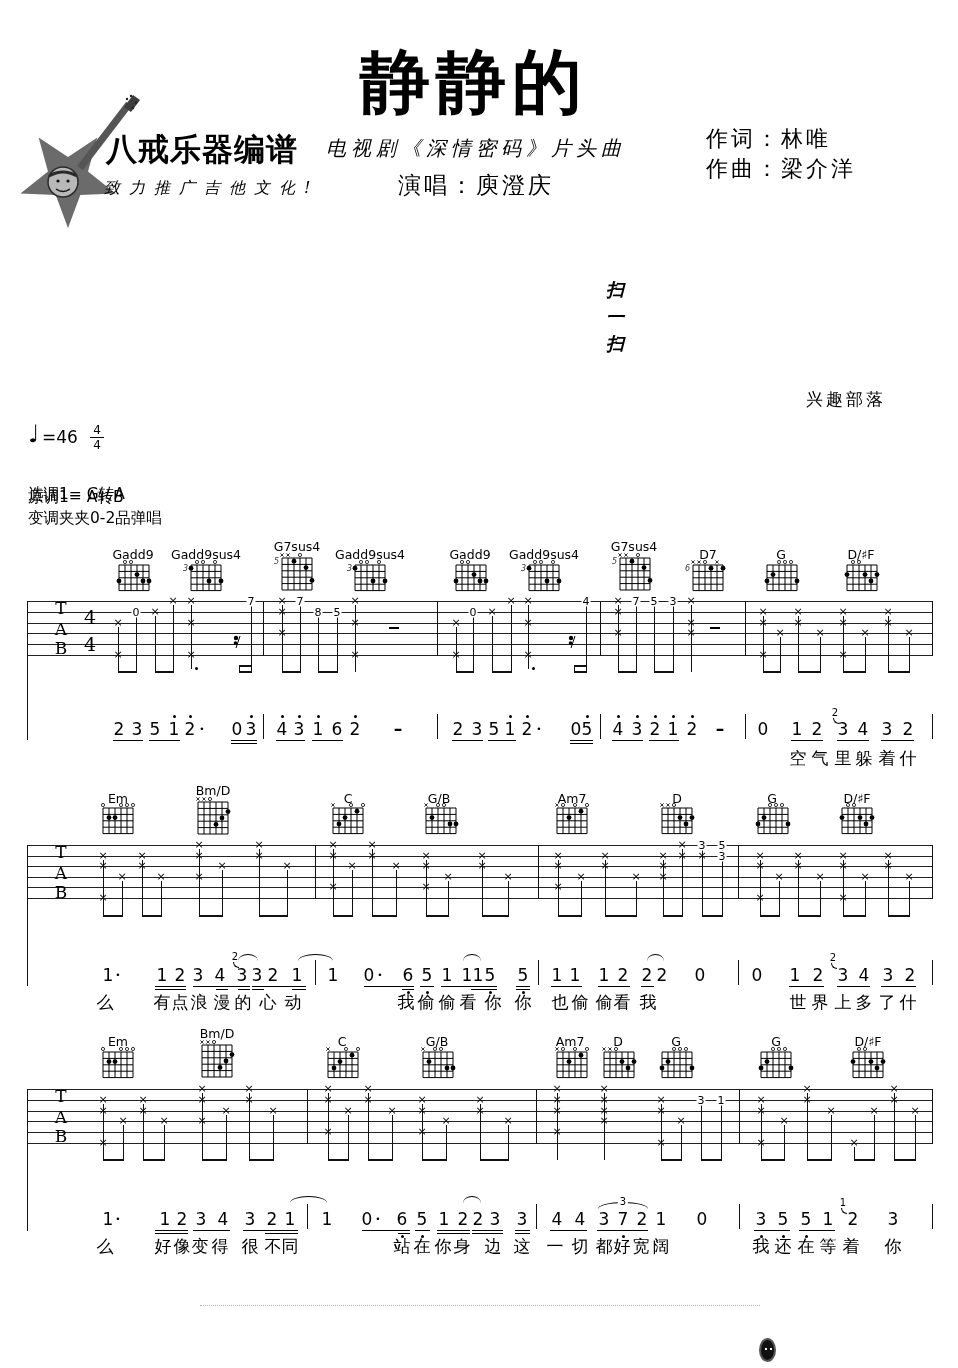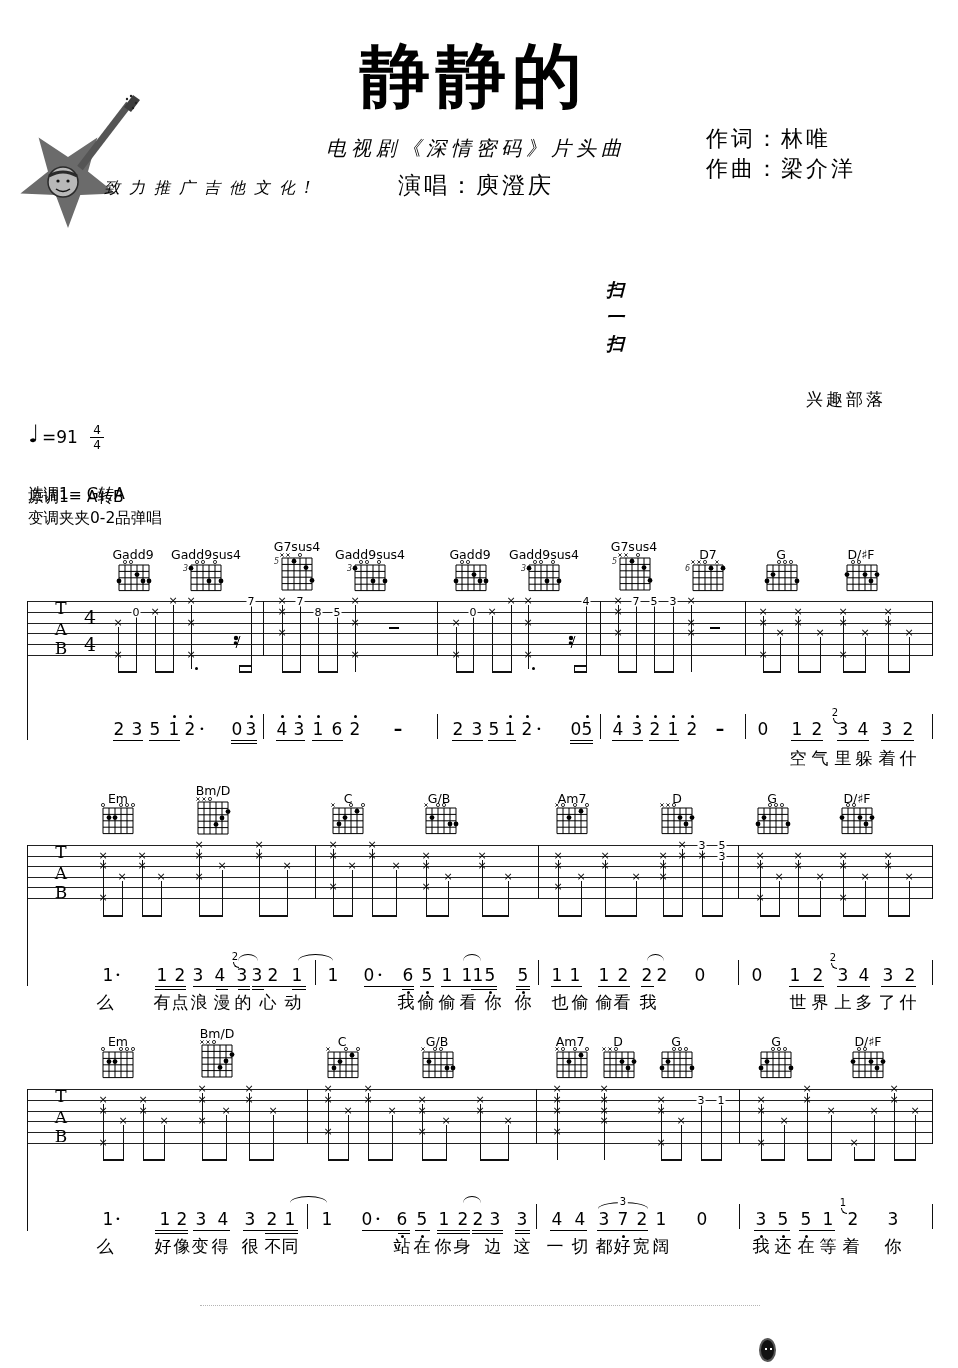--- a/index.html
+++ b/index.html
@@ -3,21 +3,21 @@
 <meta charset="utf-8">
 <style>
   * { box-sizing: border-box; }
   html, body { margin: 0; padding: 0; background: #fff; }
   #sheet { position: relative; width: 958px; height: 1368px; overflow: hidden; background: #fff; color: #000;
            font-family: "DejaVu Sans", sans-serif; }
   #sheet > * { position: absolute; }
   .system { left: 0; top: 0; width: 958px; height: 1368px; }
   .system > * { position: absolute; }
 
-  .title { left: 360px; top: 44px; font-family: Liberation Mono, monospace; font-size: 70px; line-height: 76px;
+  .title { left: 360px; top: 44px; font-family: Liberation Sans, sans-serif; font-size: 70px; line-height: 76px;
            font-weight: bold; letter-spacing: 6px; white-space: nowrap; }
   .brand { left: 106px; top: 131px; font-size: 31px; line-height: 36px; font-weight: bold; letter-spacing: 1px; white-space: nowrap; }
   .slogan { left: 104px; top: 177px; font-family: "DejaVu Serif", serif; font-size: 16px; line-height: 21px; font-style: italic; letter-spacing: 9px; white-space: nowrap; }
   .subtitle { left: 326px; top: 136px; font-family: "DejaVu Serif", serif; font-size: 20px; line-height: 24px; font-style: italic; letter-spacing: 5px; white-space: nowrap; }
   .singer { left: 398px; top: 172px; font-size: 23px; line-height: 27px; letter-spacing: 3px; white-space: nowrap; }
   .credit { left: 706px; font-family: "DejaVu Serif", serif; font-size: 22px; line-height: 26px; letter-spacing: 3px; white-space: nowrap; }
   .credit-lyric { top: 126px; }
   .credit-music { top: 156px; }
 
   .promo-box { left: 66px; top: 234px; width: 476px; height: 170px; border: 1px solid #9a9a9a; border-radius: 8px; }
@@ -75,20 +75,21 @@
     <circle cx="136" cy="103" r="1.2" fill="#222"></circle>
       <circle cx="133" cy="108" r="1.2" fill="#222"></circle>
     <circle cx="63" cy="182" r="15" fill="#b8b8b8" stroke="#2a2a2a" stroke-width="1.5"></circle>
     <path d="M49 176 Q63 168 77 176" stroke="#2a2a2a" stroke-width="3" fill="none"></path>
     <circle cx="58" cy="181" r="1.6" fill="#111"></circle>
       <circle cx="68" cy="181" r="1.6" fill="#111"></circle>
     <path d="M56 189 Q63 194 70 189" stroke="#111" stroke-width="1.5" fill="none"></path>
   </svg>
 
   <div class="title">静静的</div>
+  <div class="brand">八戒乐器编谱</div>
   <div class="slogan">致力推广吉他文化!</div>
   <div class="subtitle">电视剧《深情密码》片头曲</div>
   <div class="singer">
     <span>演唱：</span><span>庾澄庆</span>
   </div>
   <div class="credit credit-lyric">
     <span>作词：</span><span>林唯</span>
   </div>
   <div class="credit credit-music">
     <span>作曲：</span><span>梁介洋</span>
@@ -97,21 +98,21 @@
 
   <div class="scan">
     <span>扫</span>
     <span>一</span>
     <span>扫</span>
   </div>
   <div class="tribe">兴趣部落</div>
 
   <div class="tempo">
     <span class="note">♩</span>
-    <span class="bpm">=91</span>
+    <span class="bpm">=46</span>
     <span class="frac">
       <span style="display:block">4</span>
       <span class="bar" style="display:block"></span>
       <span style="display:block">4</span>
     </span>
   </div>
   <div class="keyline key1">原调1= A转B</div>
   <div class="keyline key2">选调1= G转A</div>
   <div class="keyline key3">变调夹夹0-2品弹唱</div>
 

